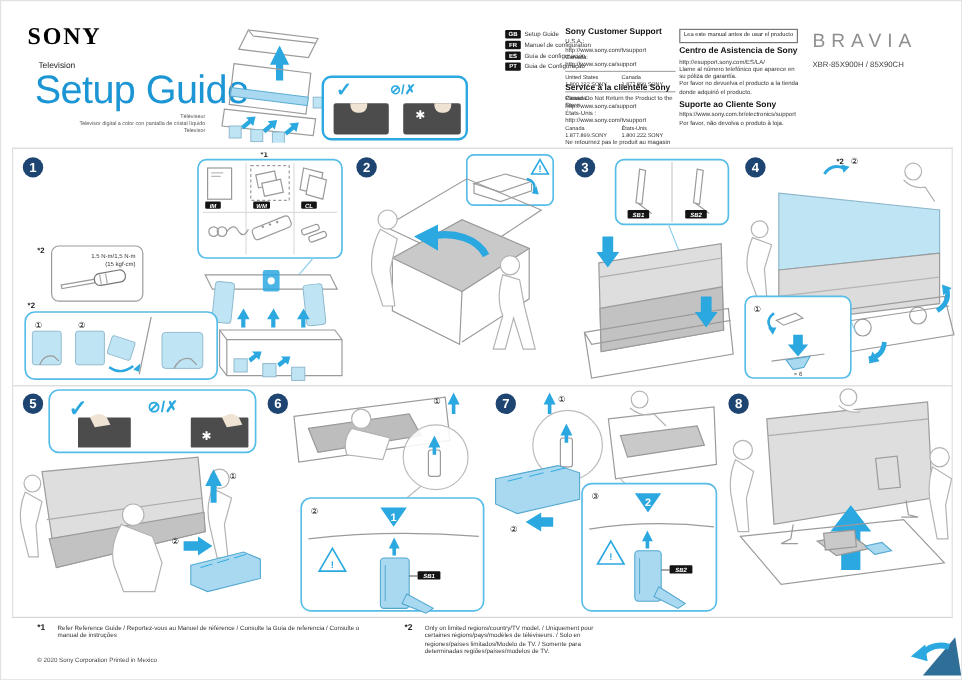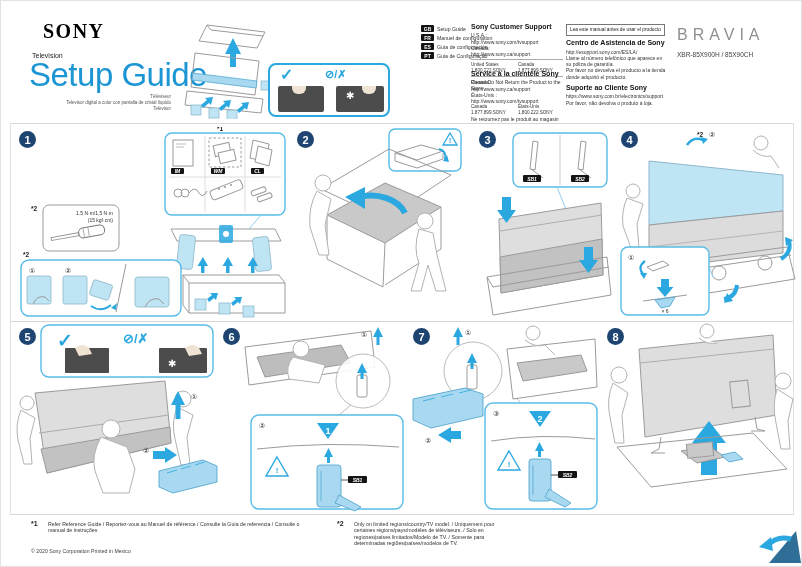--- a/index.html
+++ b/index.html
@@ -1,20 +1,20 @@
 <!DOCTYPE html>
 <html><head>
 <meta charset="utf-8">
 <style>
   html,body{margin:0;padding:0;background:#fff;}
   .sheet{position:relative;width:802px;height:567px;background:#fff;overflow:hidden;
          font-family:"Liberation Sans",sans-serif;color:#333;border:1px solid #e2e2e2;box-sizing:border-box;}
   .abs{position:absolute;}
   
-  .brand{left:42px;top:19px;font-family:"Liberation Serif",serif;font-weight:bold;font-size:20px;
+  .brand{left:22px;top:19px;font-family:"Liberation Serif",serif;font-weight:bold;font-size:20px;
          letter-spacing:1.5px;color:#000;}
   .ptype{left:31px;top:51px;font-size:7px;color:#222;}
   .title{left:28px;top:55px;font-size:33px;font-weight:400;letter-spacing:-0.5px;color:#1b95d4;}
   .subtitles{left:40px;top:93px;width:130px;font-size:4.5px;line-height:5.8px;color:#555;text-align:right;}
   .bravia{left:676px;top:25px;font-size:16px;letter-spacing:5px;color:#8f8f8f;}
   .model{left:676px;top:50px;font-size:6.5px;color:#444;}
   
   .langs{left:420px;top:23px;width:95px;}
   .lang-row{display:flex;align-items:center;gap:3px;height:9px;}
   .lang-badge{min-width:13px;height:7px;background:#141414;color:#fff;font-size:5px;font-weight:bold;

